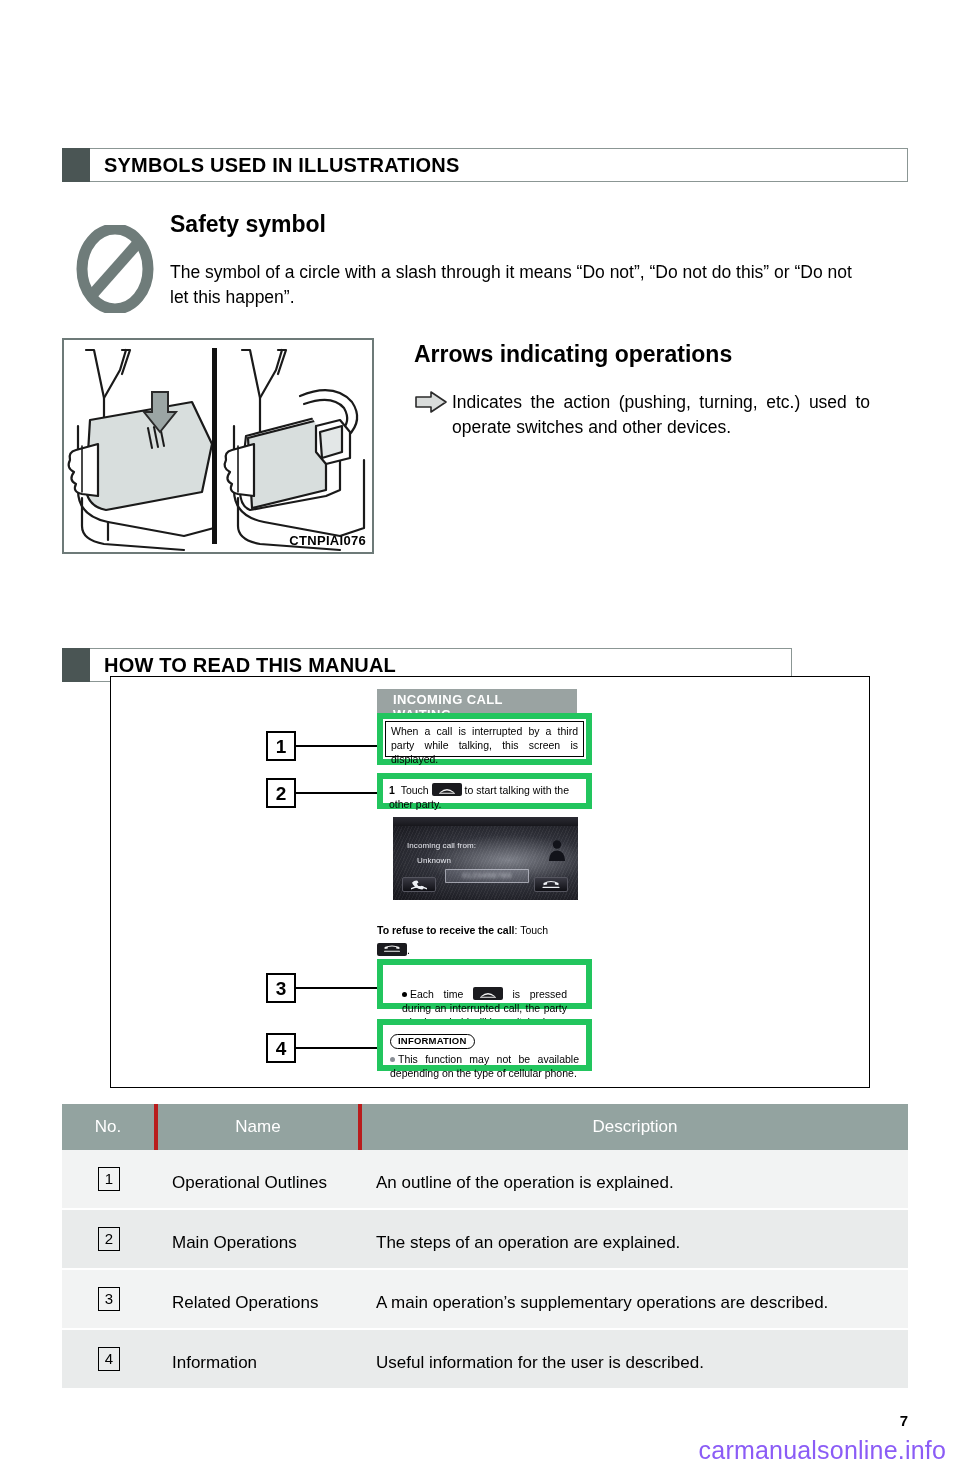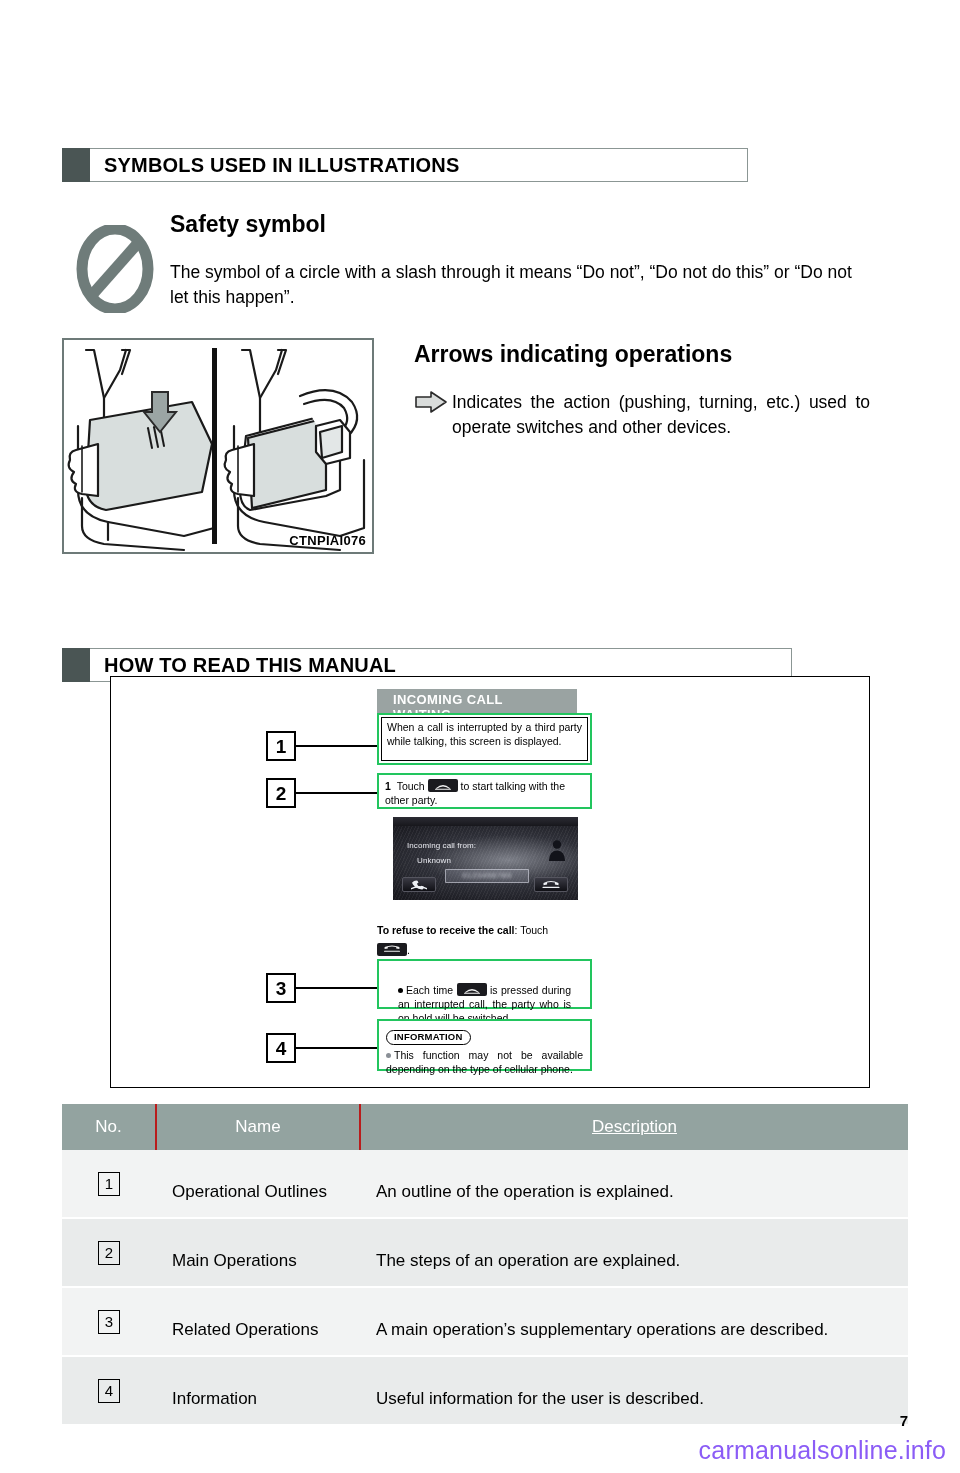--- a/index.html
+++ b/index.html
@@ -119,21 +119,21 @@
     background:#9aa3a2;
     color:#fff;
     font-size:13px;
     font-weight:bold;
     letter-spacing:.4px;
     padding:3px 16px;
     box-sizing:border-box;
   }
   .dbox{
     position:absolute;
-    border:2px solid #22c55e;
+    border:6px solid #22c55e;
     box-sizing:border-box;
     background:#fff;
   }
   .dbox .inner{
     border:1px solid #000;
     margin:2px;
     padding:3px 5px;
     box-sizing:border-box;
     height:calc(100% - 4px);
   }
@@ -238,29 +238,29 @@
     width:846px;
     border-collapse:collapse;
     table-layout:fixed;
   }
   table.info th{
     background:#93a3a0;
     color:#fff;
     font-weight:normal;
     font-size:17px;
     height:44px;
-    border-right:2px solid #b91c1c;
+    border-right:4px solid #b91c1c;
     text-align:center;
   }
-  table.info th:last-child{border-right:none;text-decoration:underline;}
+  table.info th:last-child{border-right:none;}
   table.info td{
     height:51px;
     font-size:17px;
     border-bottom:2px solid #fff;
-    padding:16px 0 0 16px;
+    padding:7px 0 0 16px;
     vertical-align:middle;
   }
   table.info tr.alt td{background:#f2f3f3;}
   table.info tr.reg td{background:#e9ebeb;}
   table.info td.numcell{
     text-align:center;
     padding:0;
   }
   .tnum{
     display:inline-block;
@@ -286,21 +286,21 @@
     font-size:25px;
     color:#8b5cf6;
     letter-spacing:.2px;
   }
 </style>
 </head>
 <body>
 
 <div class="page">
 
-  <div class="sec-head" style="left:62px;top:148px;width:686px;">
+  <div class="sec-head" style="left:62px;top:148px;width:846px;">
     <div class="sq"></div>
     <div class="bar">
       <span>SYMBOLS USED IN ILLUSTRATIONS</span>
     </div>
   </div>
 
   <div class="safety-icon">
     <svg width="78" height="88" viewBox="0 0 78 88">
       <ellipse cx="39" cy="44" rx="33" ry="40" fill="none" stroke="#6f7c7a" stroke-width="11"></ellipse>
       <line x1="16" y1="70" x2="62" y2="18" stroke="#6f7c7a" stroke-width="11"></line>

